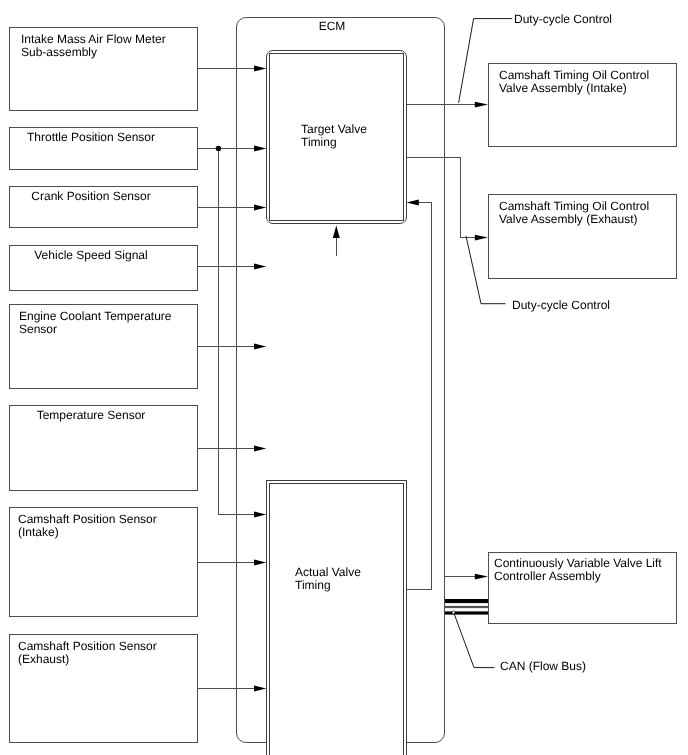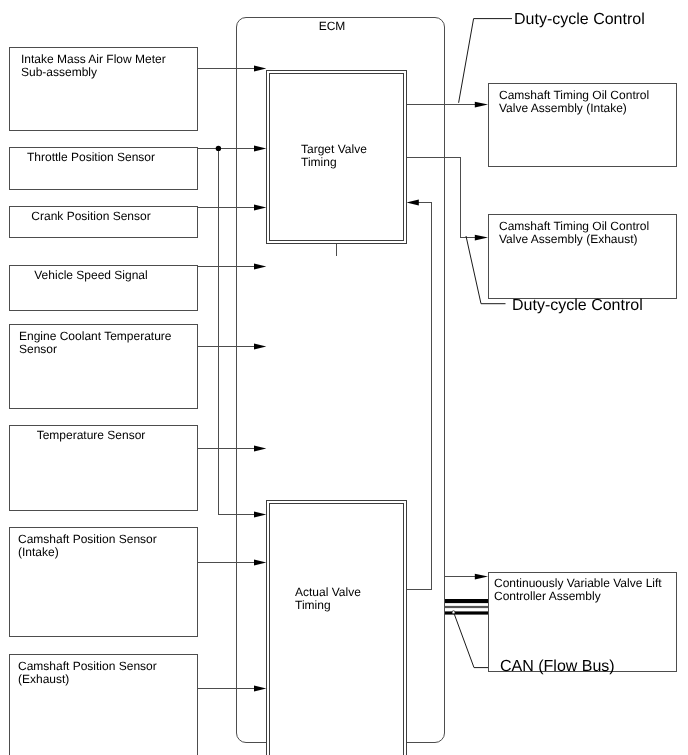--- a/index.html
+++ b/index.html
@@ -3,31 +3,31 @@
 <meta charset="utf-8">
 <title>ECM Valve Timing Control Diagram</title>
 <style>
   html,body{margin:0;padding:0;background:#ffffff;}
   body{width:688px;height:755px;overflow:hidden;
        font-family:"Liberation Sans",sans-serif;color:#000;
        -webkit-font-smoothing:antialiased;
        text-rendering:geometricPrecision;}
   #stage{position:relative;width:688px;height:755px;background:#fff;}
   svg#wires{position:absolute;left:0;top:0;width:688px;height:755px;pointer-events:none;}
-  .node{position:absolute;box-sizing:border-box;background:#fff;margin-top:20px;}
+  .node{position:absolute;box-sizing:border-box;background:#fff;}
   .node.single{border:1px solid #4d4d4d;}
   .node.dbl{border:1px solid #3d3d3d;}
   .node.dbl>.innerline{position:absolute;left:2px;top:2px;right:2px;bottom:2px;
                        border:1px solid #3d3d3d;}
   .ecm-frame{position:absolute;box-sizing:border-box;border:1px solid #4d4d4d;
              border-radius:10px;background:transparent;}
   .label{position:absolute;font-size:12px;line-height:13.2px;white-space:pre;
          letter-spacing:0px;}
   .label.ctr{text-align:center;}
-  .ann{position:absolute;font-size:16px;line-height:13.2px;white-space:pre;}
+  .ann{position:absolute;font-size:12px;line-height:13.2px;white-space:pre;}
 </style>
 </head>
 <body>
 
 <div id="stage">
 
   <svg id="wires" viewBox="0 0 688 755" width="688" height="755">
     <g stroke="#4d4d4d" stroke-width="1" fill="none" shape-rendering="crispEdges">
 
       <path d="M197.5,68.5 L255,68.5"></path>
@@ -85,21 +85,21 @@
 
   <div class="node single" style="left:9px;top:27px;width:189px;height:84px;">
     <div class="label" style="left:11px;top:5px;">Intake Mass Air Flow Meter
 Sub-assembly</div>
   </div>
 
   <div class="node single" style="left:9px;top:127px;width:189px;height:43px;">
     <div class="label ctr" style="left:0px;top:3px;width:162px;">Throttle Position Sensor</div>
   </div>
 
-  <div class="node single" style="left:9px;top:186px;width:189px;height:32px;">
+  <div class="node single" style="left:9px;top:186px;width:189px;height:42px;">
     <div class="label ctr" style="left:0px;top:3px;width:162px;">Crank Position Sensor</div>
   </div>
 
   <div class="node single" style="left:9px;top:245px;width:189px;height:46px;">
     <div class="label ctr" style="left:0px;top:3px;width:162px;">Vehicle Speed Signal</div>
   </div>
 
   <div class="node single" style="left:9px;top:405px;width:189px;height:86px;">
     <div class="label ctr" style="left:0px;top:3px;width:162px;">Temperature Sensor</div>
   </div>
@@ -112,21 +112,21 @@
   <div class="node single" style="left:9px;top:507px;width:189px;height:110px;">
     <div class="label" style="left:8px;top:5px;">Camshaft Position Sensor
 (Intake)</div>
   </div>
 
   <div class="node single" style="left:9px;top:634px;width:189px;height:109px;">
     <div class="label" style="left:8px;top:5px;">Camshaft Position Sensor
 (Exhaust)</div>
   </div>
 
-  <div class="node dbl" style="left:266px;top:50px;width:141px;height:174px;">
+  <div class="node dbl" style="left:266px;top:50px;width:141px;height:174px;border-radius:7px;">
     <div class="innerline"></div>
     <div class="label" style="left:34px;top:72px;">Target Valve
 Timing</div>
   </div>
 
 
   <div class="node dbl" style="left:266px;top:480px;width:141px;height:280px;">
     <div class="innerline"></div>
     <div class="label" style="left:28px;top:85px;">Actual Valve
 Timing</div>
@@ -135,21 +135,21 @@
   <div class="node single" style="left:488px;top:63px;width:189px;height:84px;">
     <div class="label" style="left:10px;top:5px;">Camshaft Timing Oil Control
 Valve Assembly (Intake)</div>
   </div>
 
   <div class="node single" style="left:488px;top:194px;width:189px;height:85px;">
     <div class="label" style="left:10px;top:5px;">Camshaft Timing Oil Control
 Valve Assembly (Exhaust)</div>
   </div>
 
-  <div class="node single" style="left:488px;top:552px;width:189px;height:100px;">
+  <div class="node single" style="left:488px;top:552px;width:189px;height:72px;">
     <div class="label" style="left:5px;top:4px;">Continuously Variable Valve Lift
 Controller Assembly</div>
   </div>
 
   <div class="ann" style="left:514px;top:13px;">Duty-cycle Control</div>
   <div class="ann" style="left:512px;top:299px;">Duty-cycle Control</div>
   <div class="ann" style="left:500px;top:660px;">CAN (Flow Bus)</div>
 
 </div>
 

